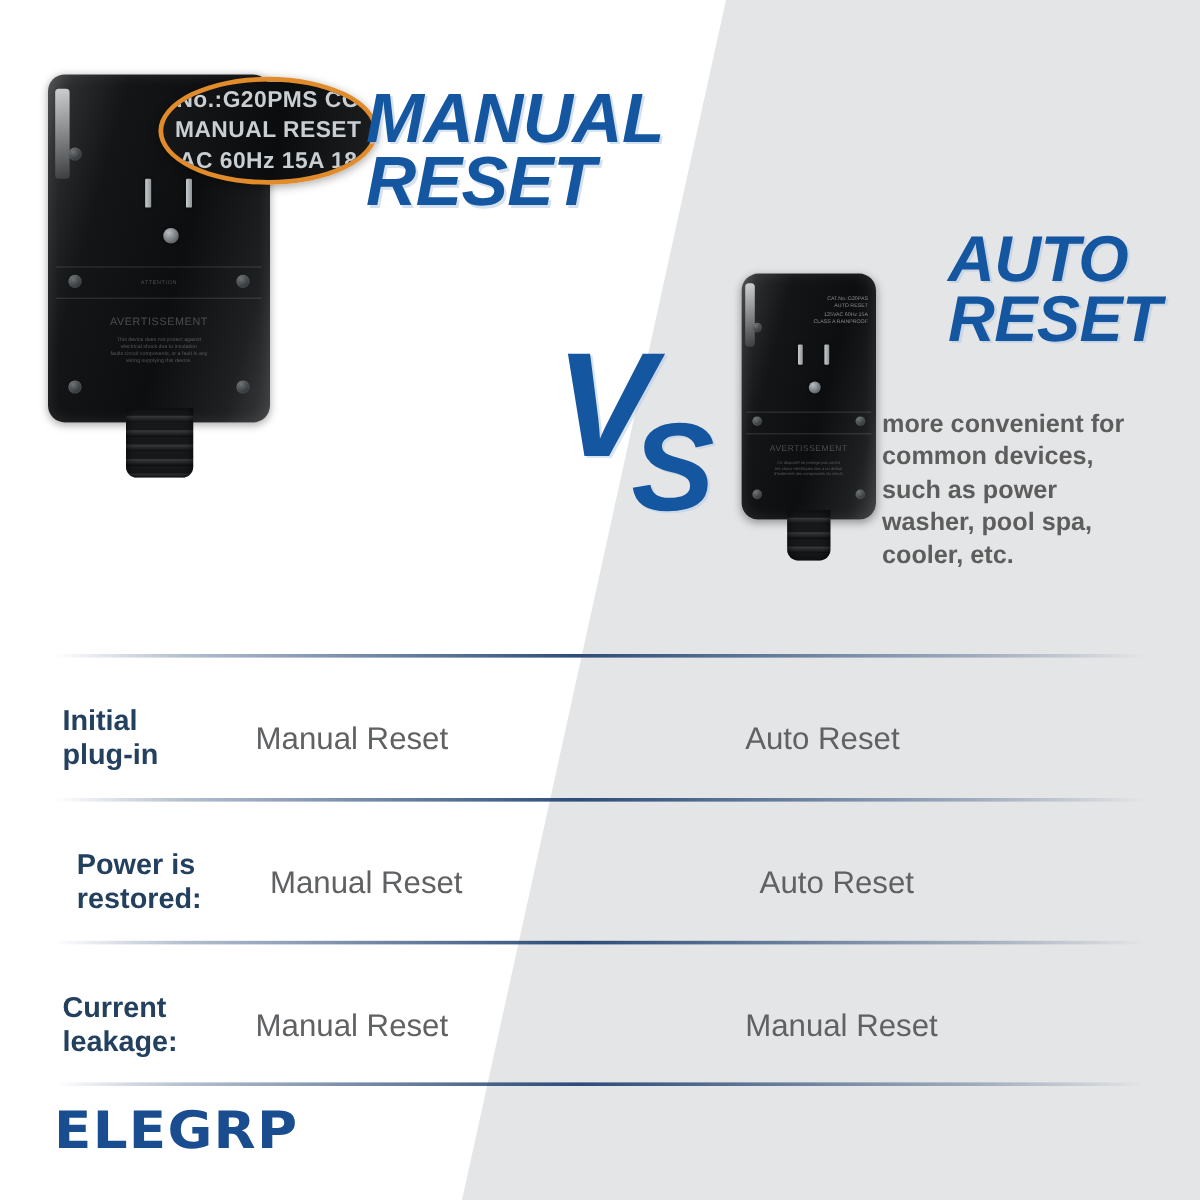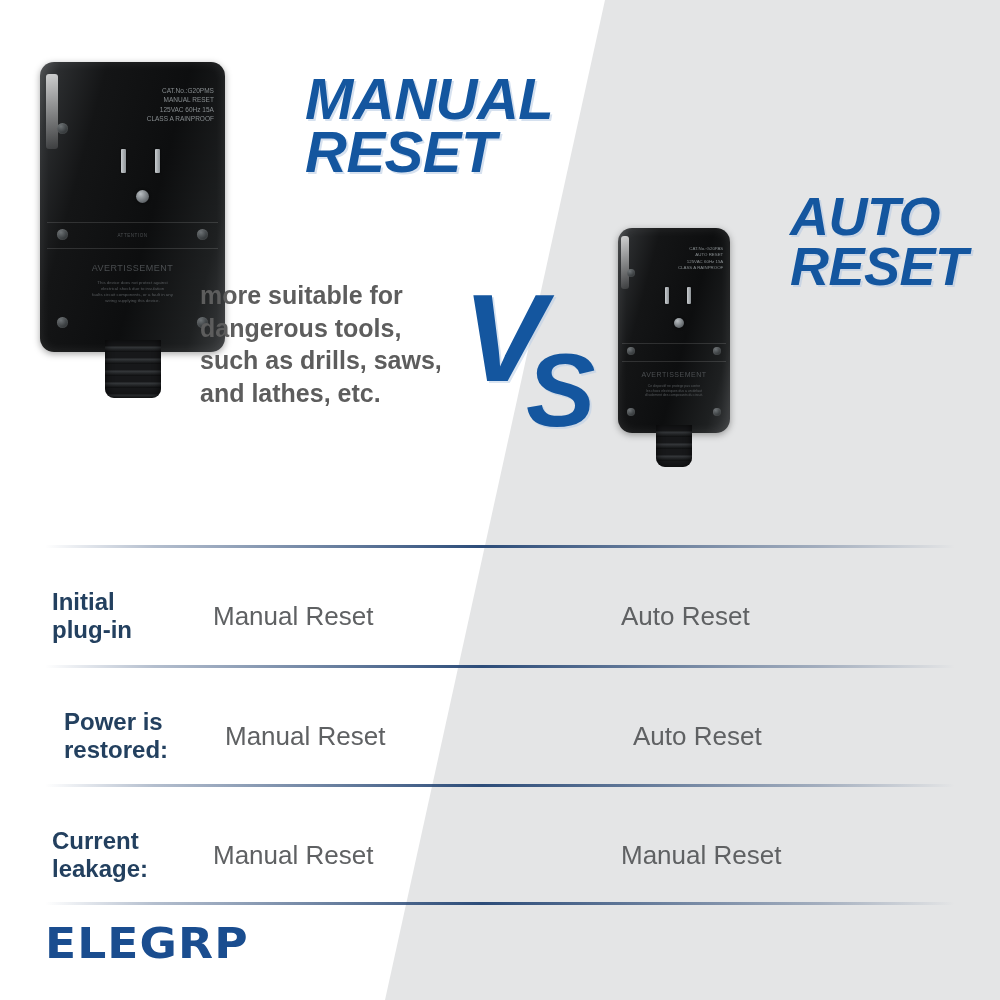--- a/index.html
+++ b/index.html
@@ -185,27 +185,28 @@
       </div>
       <div class="screw" style="left:9%;top:21%;width:11px;height:11px;"></div>
       <div class="screw" style="left:9%;top:57.5%;width:11px;height:11px;"></div>
       <div class="screw" style="right:9%;top:57.5%;width:11px;height:11px;"></div>
       <div class="screw" style="left:9%;top:88%;width:11px;height:11px;"></div>
       <div class="screw" style="right:9%;top:88%;width:11px;height:11px;"></div>
     </div>
     <div class="cord"></div>
   </div>
 
+  <div class="callout" id="callout-manual">
+    <span>No.:G20PMS  CO</span>
+    <span>MANUAL RESET</span>
+    <span>AC 60Hz 15A  18</span>
+  </div>
 
   <div class="hd" id="manual-heading">MANUAL
 RESET</div>
-  <div class="desc" id="manual-desc">more suitable for
-dangerous tools,
-such as drills, saws,
-and lathes, etc.</div>
 
   <div id="vs-badge">
     <div class="v">V</div>
     <div class="s">S</div>
   </div>
 
   <div class="plug" id="plug-auto">
     <div class="shell">
       <div class="hl"></div>
       <div class="lbl">CAT.No.:G20PAS
@@ -228,20 +229,25 @@
       <div class="screw" style="right:8%;top:58%;width:8px;height:8px;"></div>
       <div class="screw" style="left:8%;top:88%;width:8px;height:8px;"></div>
       <div class="screw" style="right:8%;top:88%;width:8px;height:8px;"></div>
     </div>
     <div class="cord"></div>
   </div>
 
 
   <div class="hd" id="auto-heading">AUTO
 RESET</div>
+  <div class="desc" id="auto-desc">more convenient for
+common devices,
+such as power
+washer, pool spa,
+cooler, etc.</div>
 
   <div id="table">
     <div class="divider" style="top:0px;"></div>
 
     <div class="row" style="top:1px;">
       <div class="rlabel">Initial
 plug-in</div>
       <div class="cellA">Manual Reset</div>
       <div class="cellB">Auto Reset</div>
     </div>

